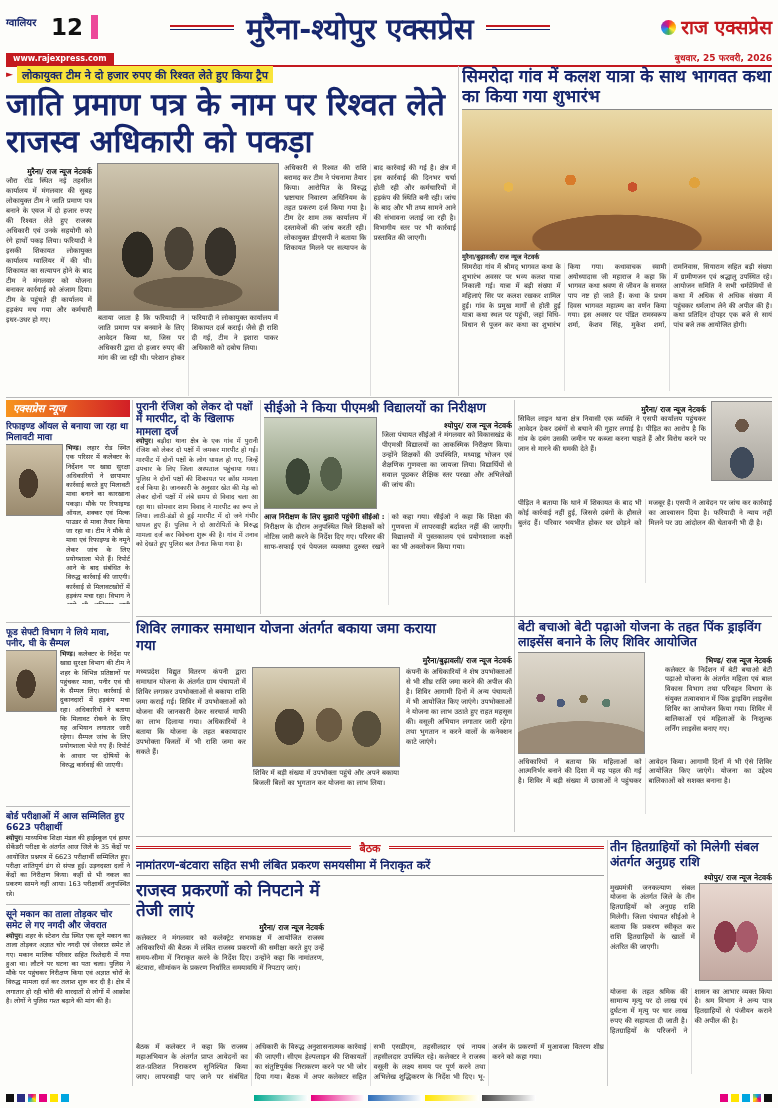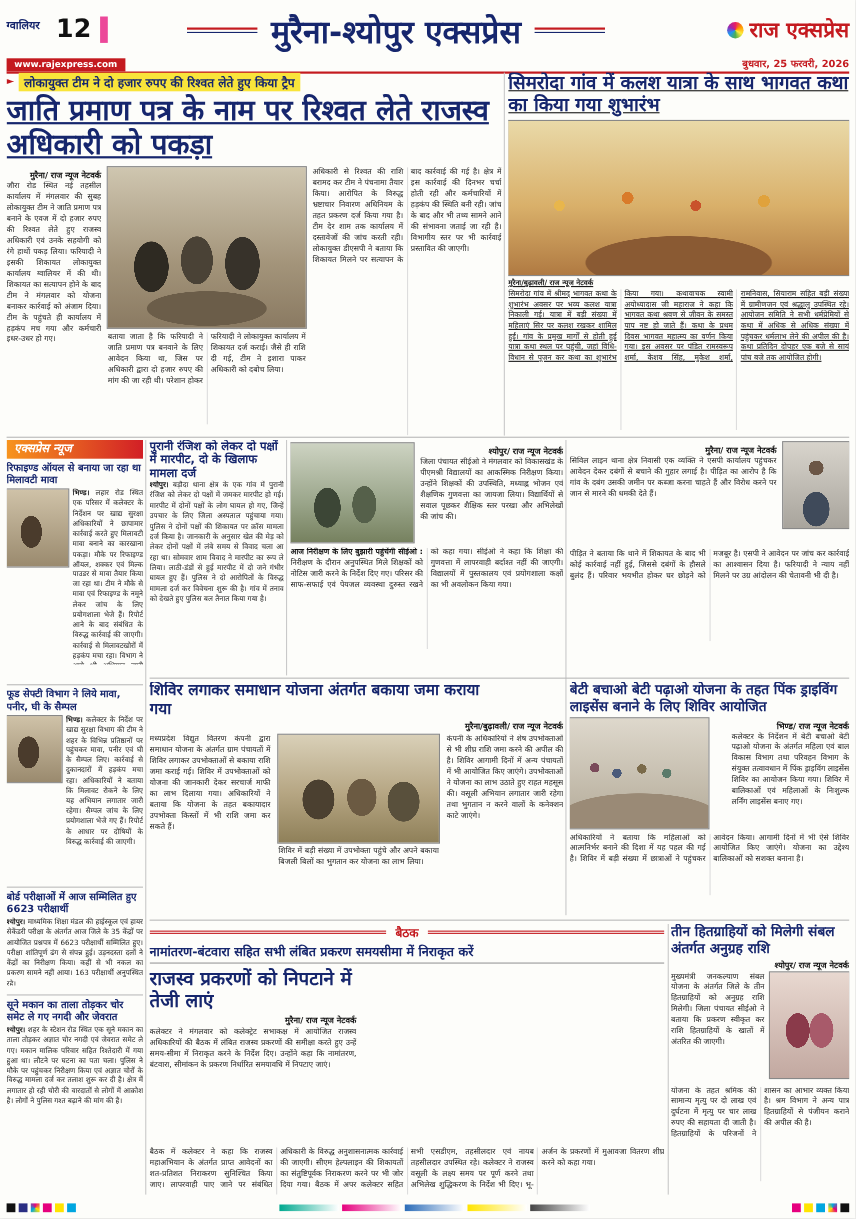--- a/index.html
+++ b/index.html
@@ -48,32 +48,32 @@
   .ph-classroom{background:radial-gradient(ellipse 20px 30px at 30% 65%,#3c4636 0 60%,transparent 61%),radial-gradient(ellipse 18px 28px at 60% 62%,#55604a 0 60%,transparent 61%),linear-gradient(180deg,#cdd3c2,#9aa58a 60%,#76815f);}
   .ph-portrait{background:radial-gradient(circle 11px at 50% 30%,#6b5646 0 60%,transparent 61%),radial-gradient(ellipse 20px 26px at 50% 78%,#3f4a5a 0 60%,transparent 61%),linear-gradient(180deg,#d8d4cc,#a8a49c);}
   .ph-field{background:radial-gradient(ellipse 24px 30px at 25% 60%,#4b4030 0 60%,transparent 61%),radial-gradient(ellipse 22px 28px at 52% 58%,#6b5a42 0 60%,transparent 61%),radial-gradient(ellipse 24px 30px at 78% 62%,#59503c 0 60%,transparent 61%),linear-gradient(180deg,#d9d0b8,#b5a582 55%,#8f8059);}
   .ph-crowd{background:radial-gradient(circle 7px at 18% 45%,#7a4a5a 0 60%,transparent 61%),radial-gradient(circle 7px at 34% 50%,#4a5a7a 0 60%,transparent 61%),radial-gradient(circle 7px at 52% 46%,#7a6a4a 0 60%,transparent 61%),radial-gradient(circle 7px at 70% 50%,#5a7a6a 0 60%,transparent 61%),radial-gradient(ellipse 120px 36px at 50% 90%,#9a8a76 0 60%,transparent 61%),linear-gradient(180deg,#ded8cc,#b3aa98);}
   .ph-meeting{background:radial-gradient(ellipse 16px 22px at 15% 42%,#39404d 0 60%,transparent 61%),radial-gradient(ellipse 16px 22px at 35% 40%,#4a5160 0 60%,transparent 61%),radial-gradient(ellipse 16px 22px at 60% 42%,#39404d 0 60%,transparent 61%),radial-gradient(ellipse 16px 22px at 82% 44%,#4a5160 0 60%,transparent 61%),radial-gradient(ellipse 150px 44px at 50% 96%,#2f3a4a 0 60%,transparent 61%),linear-gradient(180deg,#d8dce2,#a9b1bc);}
   .ph-pink{background:radial-gradient(ellipse 18px 26px at 35% 55%,#8a3a4a 0 60%,transparent 61%),radial-gradient(ellipse 18px 26px at 65% 55%,#a85a6a 0 60%,transparent 61%),linear-gradient(180deg,#e8d8d0,#c2a8a0);}
   .ph-brown{background:radial-gradient(ellipse 16px 24px at 40% 55%,#4a3b2c 0 60%,transparent 61%),linear-gradient(180deg,#cfc2a8,#9a8a6e);}
 
   
   #lead { left:6px; top:66px; width:450px; height:330px; }
-  #lead .hl { font-size:26px;text-decoration:underline; }
+  #lead .hl { font-size:31px; }
   .lead-body { display:flex; gap:6px; margin-top:5px; }
   .lead-c1 { width:86px; }
   .lead-c1 .body { height:234px; }
   .lead-mid { width:180px; }
   .lead-mid .photo { width:180px; height:146px; }
   .lead-mid .body { height:84px; margin-top:4px; }
   .lead-r { flex:1; }
   .lead-r .body { height:244px; }
 
   
-  #bhagwat { left:462px; top:66px; width:310px; height:330px;text-decoration:underline; }
+  #bhagwat { left:462px; top:66px; width:310px; height:330px; }
   #bhagwat .hl { font-size:17px; }
   #bhagwat .photo { width:310px; height:140px; margin-top:4px; }
   #bhagwat .body { height:128px; margin-top:2px; font-size:6.8px; }
 
   
   #leftcol { left:6px; top:400px; width:124px; height:686px; }
   .xheader { height:17px; line-height:17px; background:linear-gradient(90deg,#f7941d,#d21f26); color:#fff; font-weight:bold; font-style:italic; font-size:10.5px; padding:0 7px; }
   .xart { padding:4px 0 3px; border-bottom:1px solid #bbb; overflow:hidden; }
   .xart .hl { font-size:9px; margin-bottom:2px; }
   .xart .body { font-size:6.5px; }
@@ -229,20 +229,21 @@
       <p class="body"><span class="dl-in">श्योपुर।</span> <span>शहर के स्टेशन रोड स्थित एक सूने मकान का ताला तोड़कर अज्ञात चोर नगदी एवं जेवरात समेट ले गए। मकान मालिक परिवार सहित रिश्तेदारी में गया हुआ था। लौटने पर घटना का पता चला। पुलिस ने मौके पर पहुंचकर निरीक्षण किया एवं अज्ञात चोरों के विरुद्ध मामला दर्ज कर तलाश शुरू कर दी है। क्षेत्र में लगातार हो रही चोरी की वारदातों से लोगों में आक्रोश है। लोगों ने पुलिस गश्त बढ़ाने की मांग की है।</span></p>
     </article>
   </aside>
 
   <section class="blk" id="ranjish">
     <h3 class="hl">पुरानी रंजिश को लेकर दो पक्षों में मारपीट, दो के खिलाफ मामला दर्ज</h3>
     <p class="body"><span class="dl-in">श्योपुर।</span> <span>बड़ौदा थाना क्षेत्र के एक गांव में पुरानी रंजिश को लेकर दो पक्षों में जमकर मारपीट हो गई। मारपीट में दोनों पक्षों के लोग घायल हो गए, जिन्हें उपचार के लिए जिला अस्पताल पहुंचाया गया। पुलिस ने दोनों पक्षों की शिकायत पर क्रॉस मामला दर्ज किया है। जानकारी के अनुसार खेत की मेड़ को लेकर दोनों पक्षों में लंबे समय से विवाद चला आ रहा था। सोमवार शाम विवाद ने मारपीट का रूप ले लिया। लाठी-डंडों से हुई मारपीट में दो जने गंभीर घायल हुए हैं। पुलिस ने दो आरोपितों के विरुद्ध मामला दर्ज कर विवेचना शुरू की है। गांव में तनाव को देखते हुए पुलिस बल तैनात किया गया है।</span></p>
   </section>
 
   <section class="blk" id="ceo">
+    <h3 class="hl">सीईओ ने किया पीएमश्री विद्यालयों का निरीक्षण</h3>
     <div class="ceo-row">
       <div class="photo ph-classroom"></div>
       <div>
         <div class="dl">श्योपुर/ राज न्यूज नेटवर्क</div>
         <p class="body" style="height:78px">जिला पंचायत सीईओ ने मंगलवार को विकासखंड के पीएमश्री विद्यालयों का आकस्मिक निरीक्षण किया। उन्होंने शिक्षकों की उपस्थिति, मध्याह्न भोजन एवं शैक्षणिक गुणवत्ता का जायजा लिया। विद्यार्थियों से सवाल पूछकर शैक्षिक स्तर परखा और अभिलेखों की जांच की।</p>
       </div>
     </div>
     <p class="body c2"><span class="subhead">आज निरीक्षण के लिए बुझारी पहुंचेंगी सीईओ :</span> <span>निरीक्षण के दौरान अनुपस्थित मिले शिक्षकों को नोटिस जारी करने के निर्देश दिए गए। परिसर की साफ-सफाई एवं पेयजल व्यवस्था दुरुस्त रखने को कहा गया। सीईओ ने कहा कि शिक्षा की गुणवत्ता में लापरवाही बर्दाश्त नहीं की जाएगी। विद्यालयों में पुस्तकालय एवं प्रयोगशाला कक्षों का भी अवलोकन किया गया।</span></p>
   </section>
 

